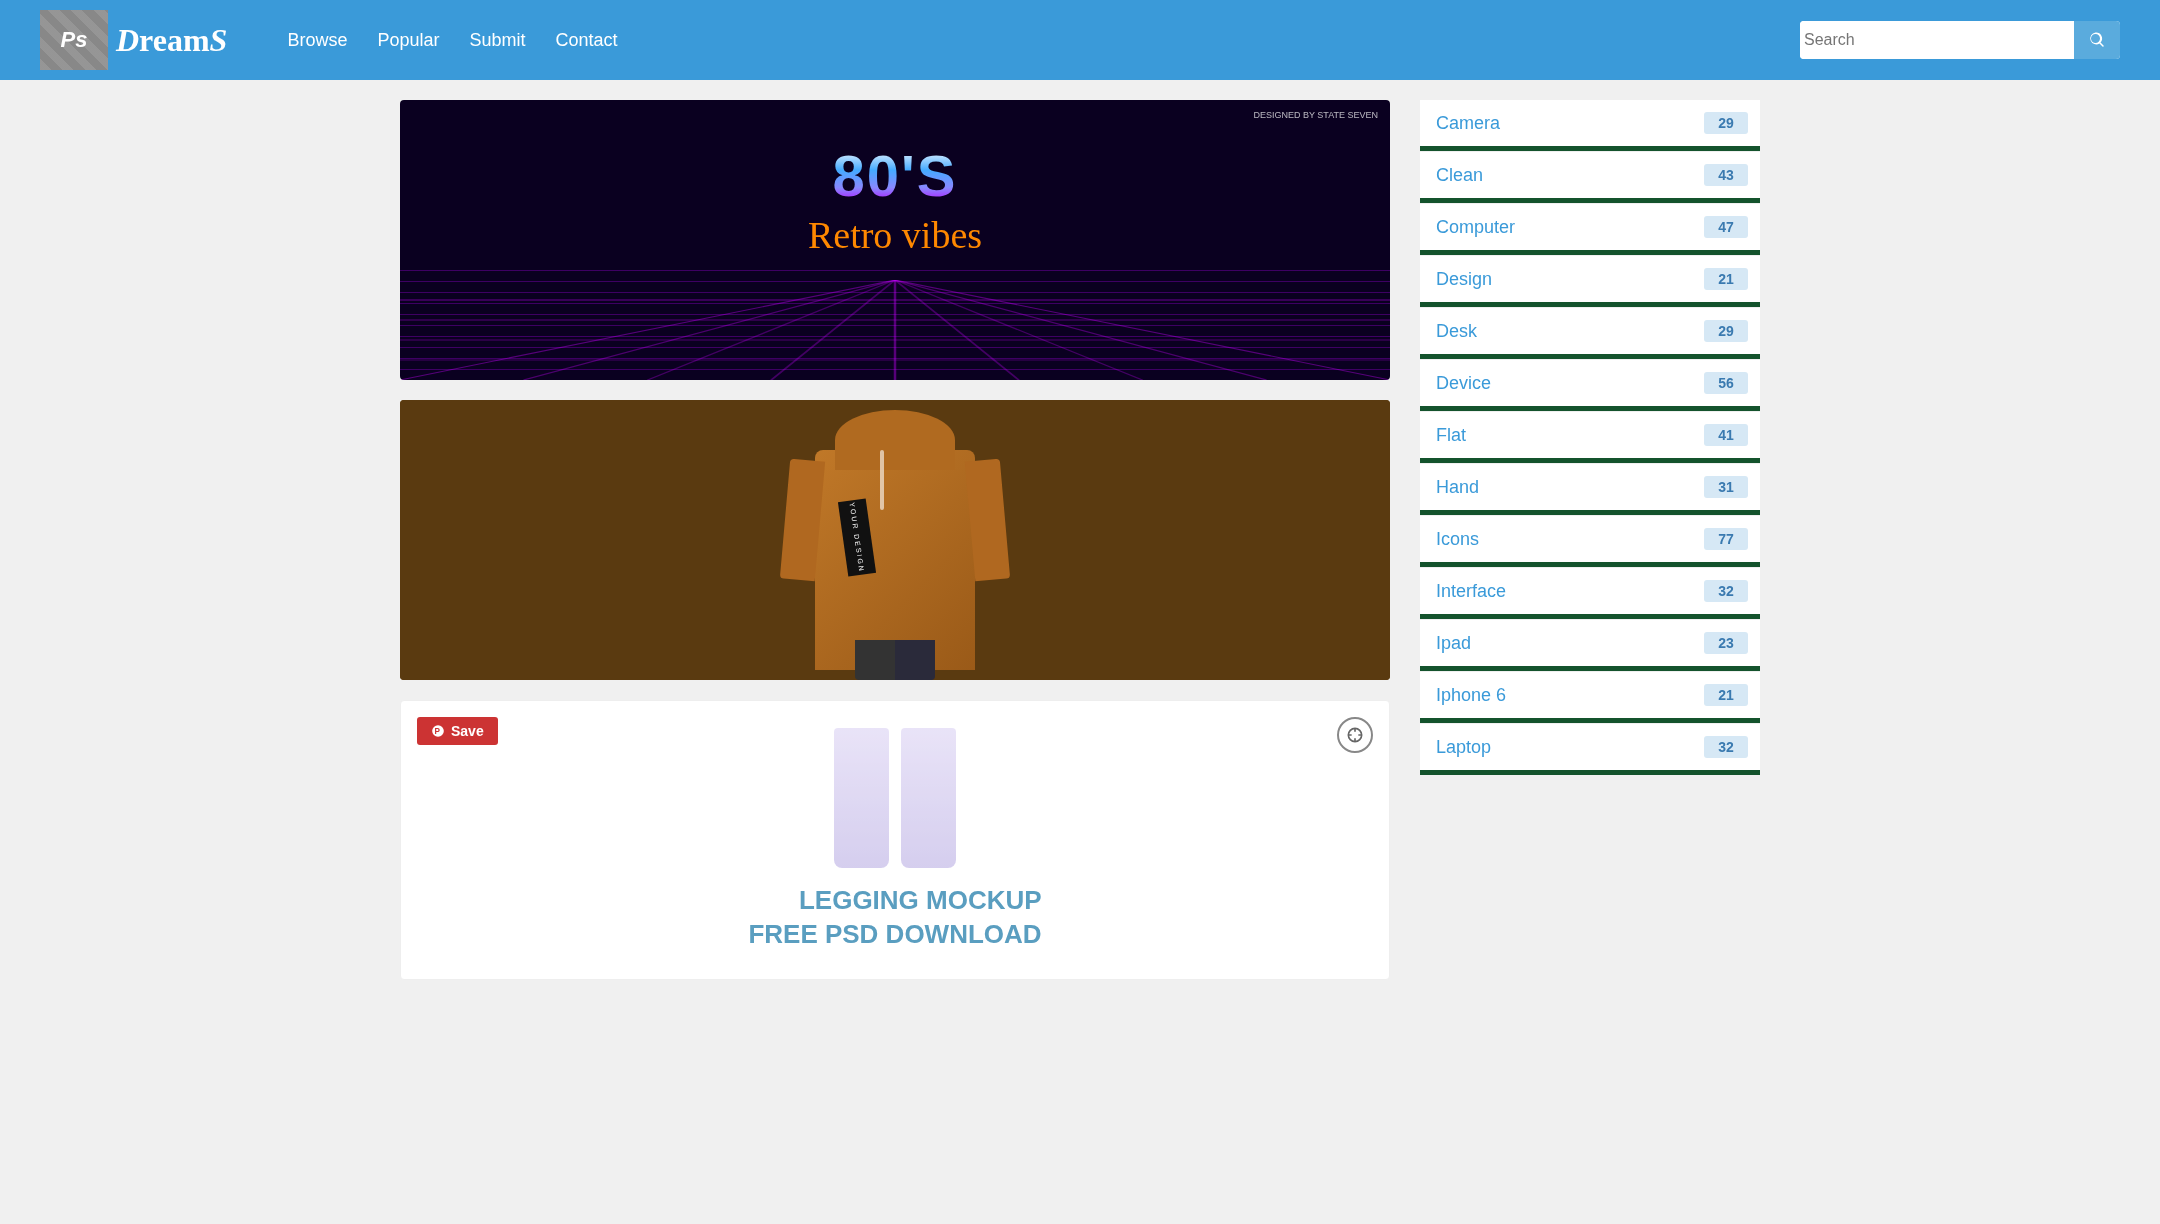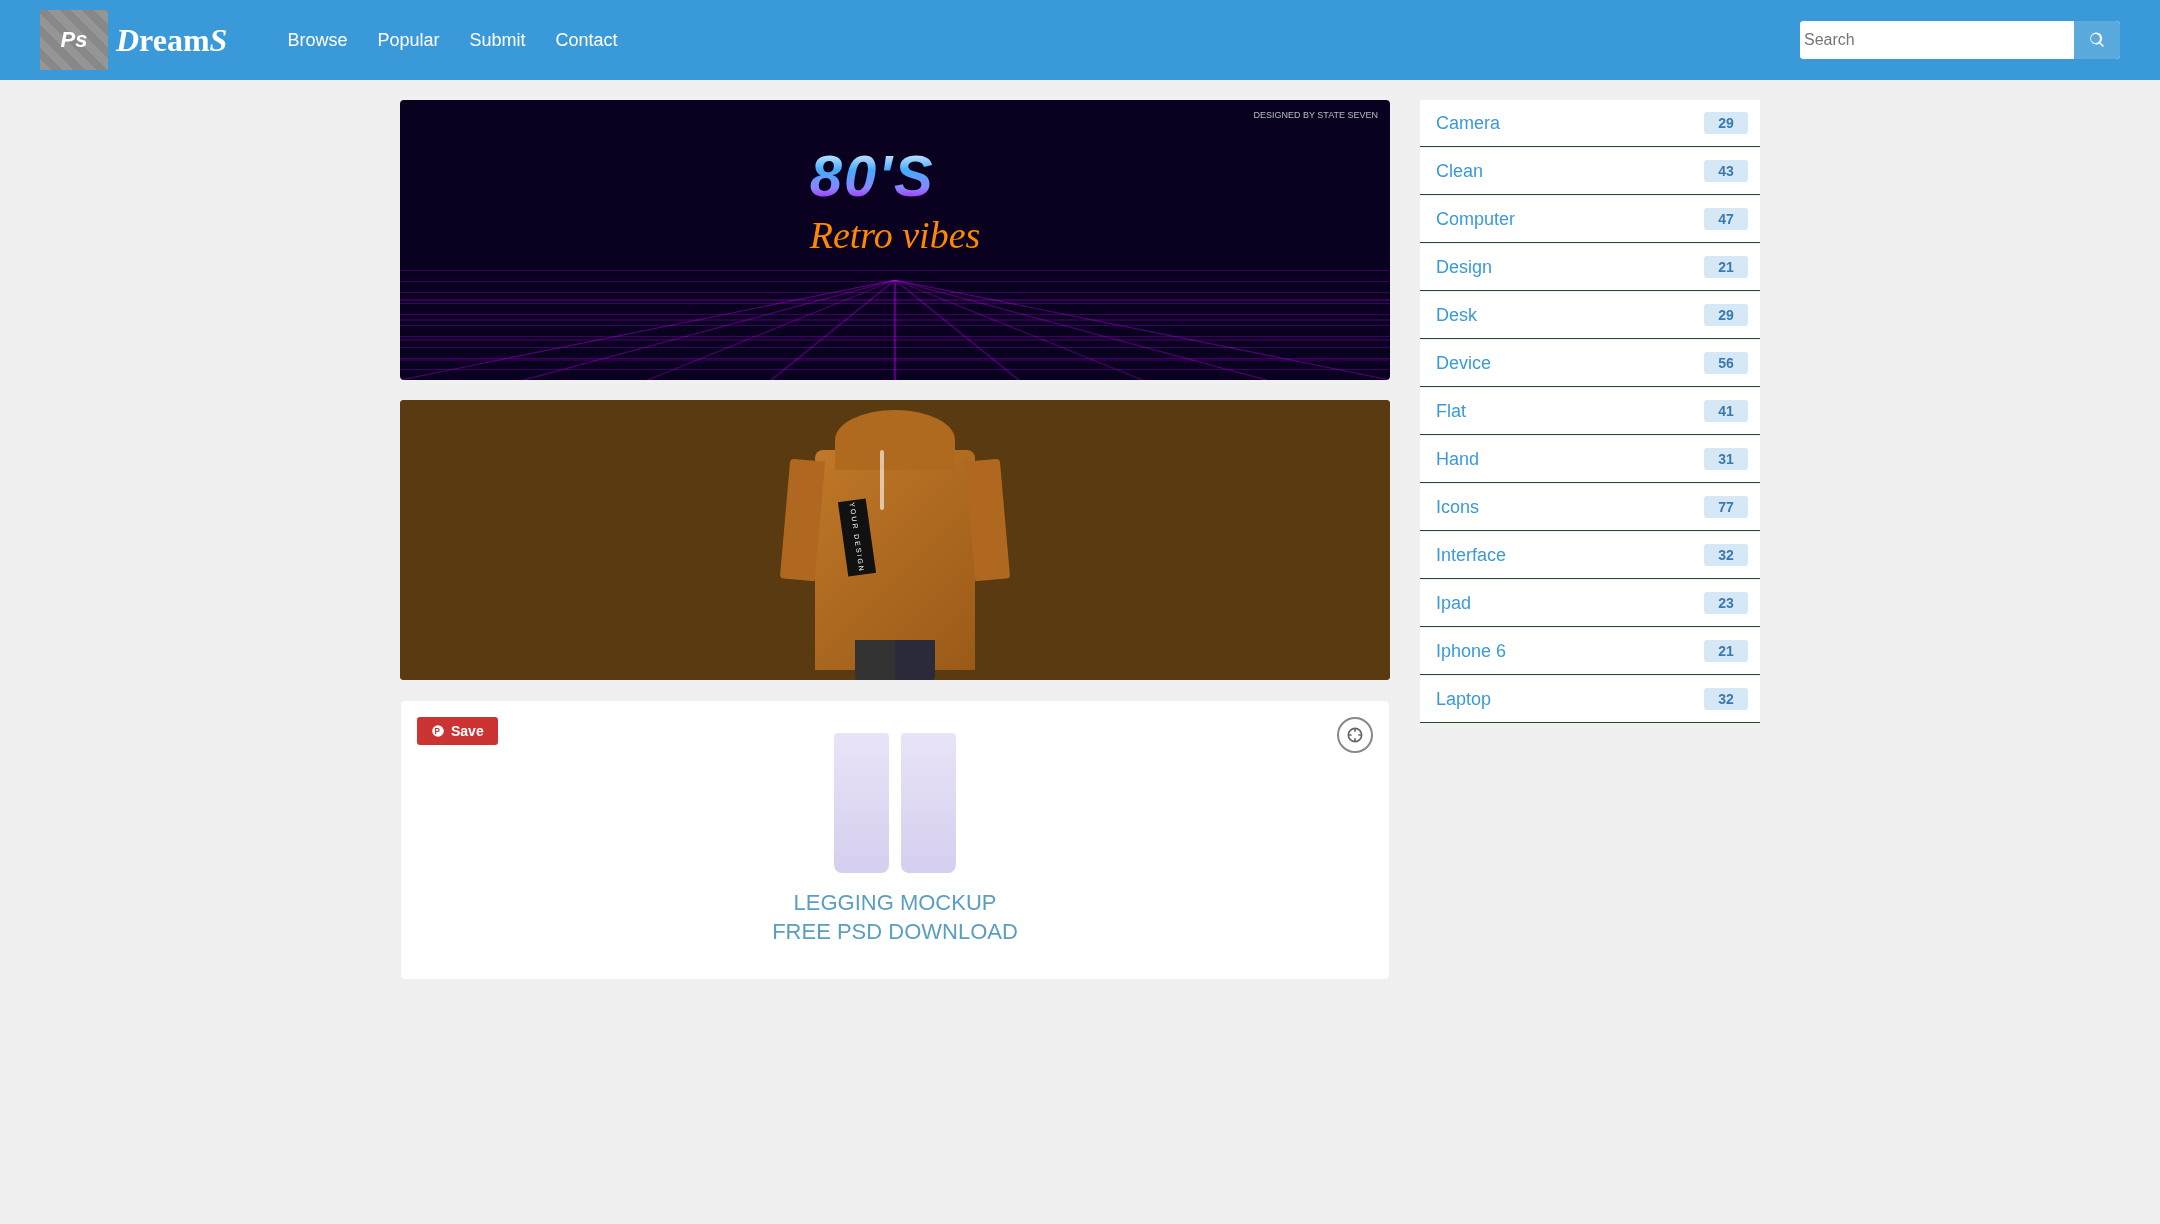--- a/index.html
+++ b/index.html
@@ -246,38 +246,38 @@
       border: 2px solid #888;
       background: rgba(255,255,255,0.8);
       display: flex;
       align-items: center;
       justify-content: center;
       cursor: pointer;
       color: #666;
       font-size: 20px;
     }
     .legging-title {
-      font-size: 22px;
-      font-weight: normal;
+      font-size: 26px;
+      font-weight: bold;
       color: #5a9ec0;
-      text-align: center;
+      text-align: right;
       line-height: 1.3;
     }
 
     
     .sidebar {
       width: 340px;
       flex-shrink: 0;
     }
     .sidebar-item {
       display: flex;
       align-items: center;
       justify-content: space-between;
       padding: 12px 0;
-      border-bottom: 1px solid #14532d;
+      border-bottom: 5px solid #14532d;
       background: white;
       margin-bottom: 1px;
       padding-left: 16px;
       padding-right: 12px;
       cursor: pointer;
     }
     .sidebar-item:first-child { border-top: none; }
     .sidebar-label {
       font-size: 18px;
       color: #3a9ad9;
@@ -344,21 +344,21 @@
             <line x1="200" y1="0" x2="50" y2="100" stroke="rgba(200,0,255,0.35)" stroke-width="1"></line>
             <line x1="200" y1="0" x2="100" y2="100" stroke="rgba(200,0,255,0.3)" stroke-width="1"></line>
             <line x1="200" y1="0" x2="150" y2="100" stroke="rgba(200,0,255,0.3)" stroke-width="1"></line>
             <line x1="200" y1="0" x2="200" y2="100" stroke="rgba(200,0,255,0.4)" stroke-width="1"></line>
             <line x1="200" y1="0" x2="250" y2="100" stroke="rgba(200,0,255,0.3)" stroke-width="1"></line>
             <line x1="200" y1="0" x2="300" y2="100" stroke="rgba(200,0,255,0.3)" stroke-width="1"></line>
             <line x1="200" y1="0" x2="350" y2="100" stroke="rgba(200,0,255,0.35)" stroke-width="1"></line>
             <line x1="200" y1="0" x2="400" y2="100" stroke="rgba(200,0,255,0.4)" stroke-width="1"></line>
           </svg>
         </div>
-        <div style="position:relative;z-index:2;margin-bottom:76px;font-style:italic;">
+        <div style="text-align:center;position:relative;z-index:2;margin-bottom:76px;">
           <div class="text-80s">80'S</div>
           <div class="text-retro">Retro vibes</div>
         </div>
       </div>
     </div>
 
 
     <div class="card">
       <div class="card-hoodie">
 

